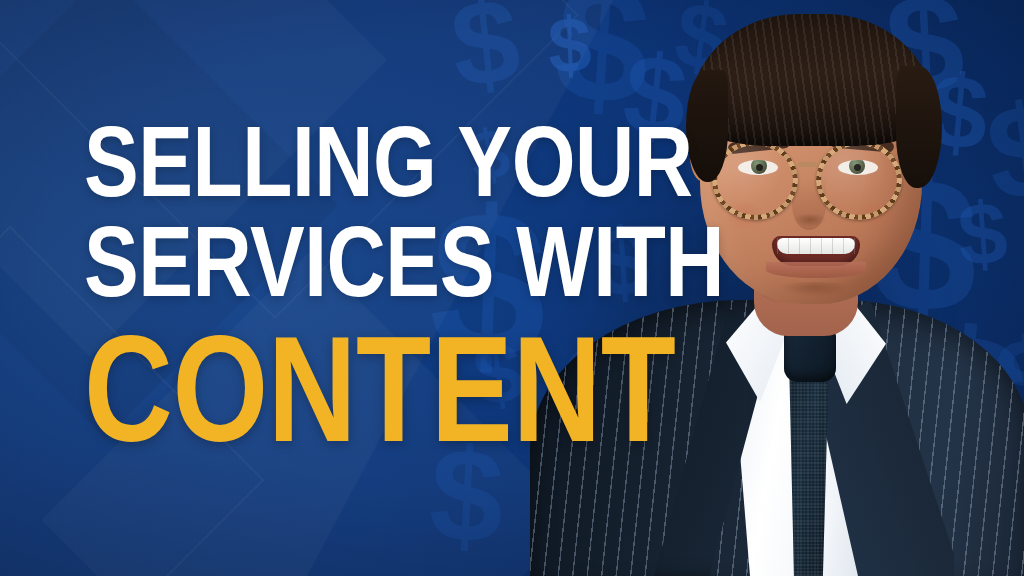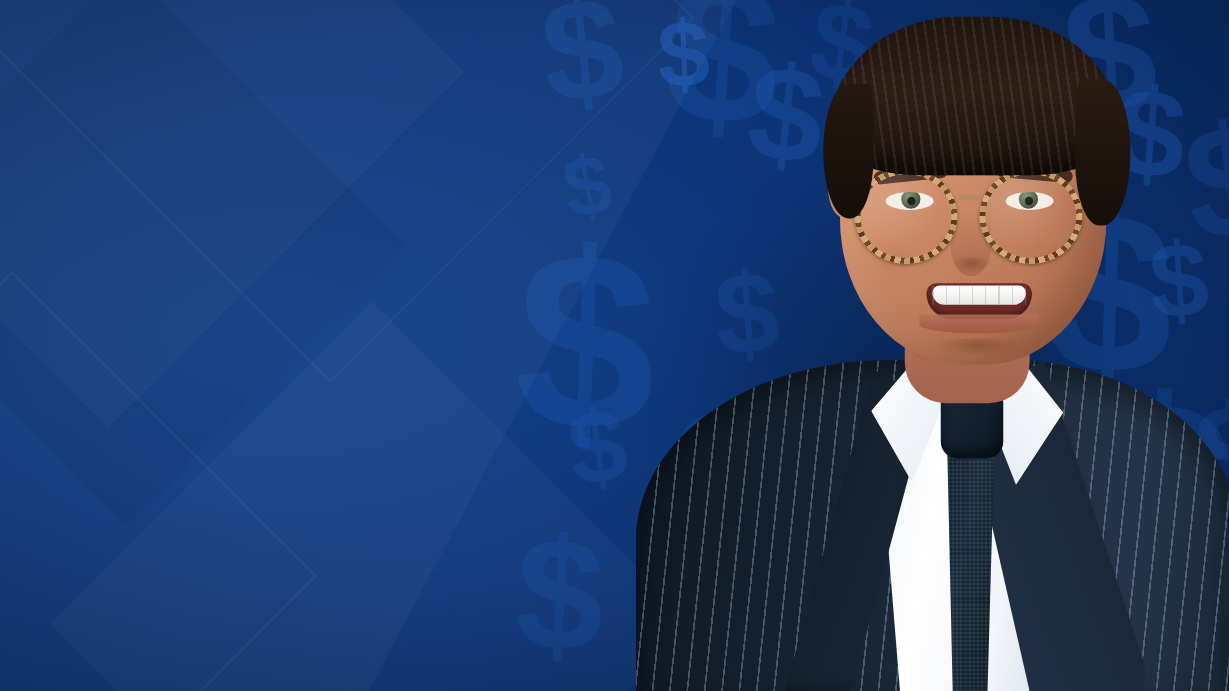--- a/index.html
+++ b/index.html
@@ -265,14 +265,19 @@
     <div class="gl-bridge"></div>
     <div class="gl-temple"></div>
 
     <div class="hair">
         <div class="hair-str"></div>
       </div>
     <div class="hair-side-l"></div>
     <div class="hair-side-r"></div>
   </div>
 
+  <div class="headline">
+    <div class="line l1">SELLING YOUR</div>
+    <div class="line l2">SERVICES WITH</div>
+    <div class="line l3">CONTENT</div>
+  </div>
 
 </div>
 
 </body></html>

